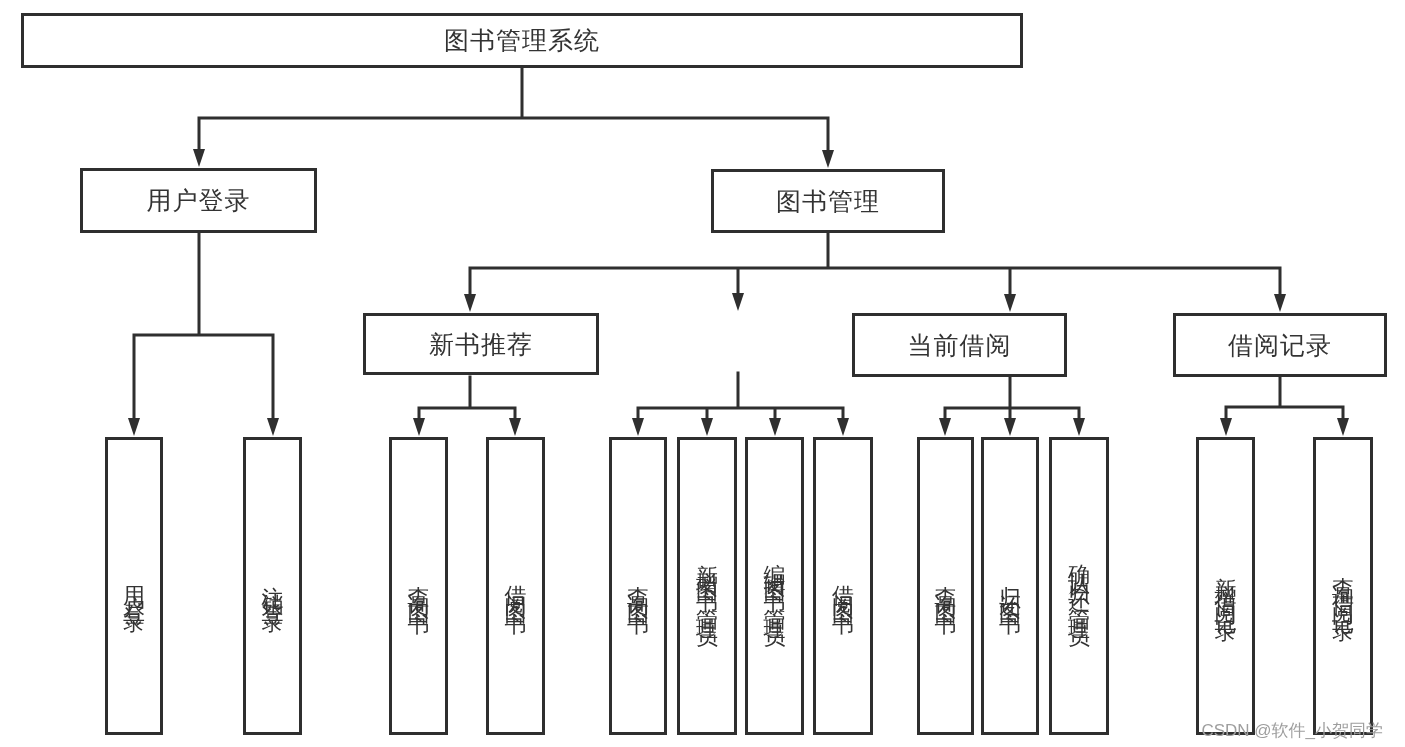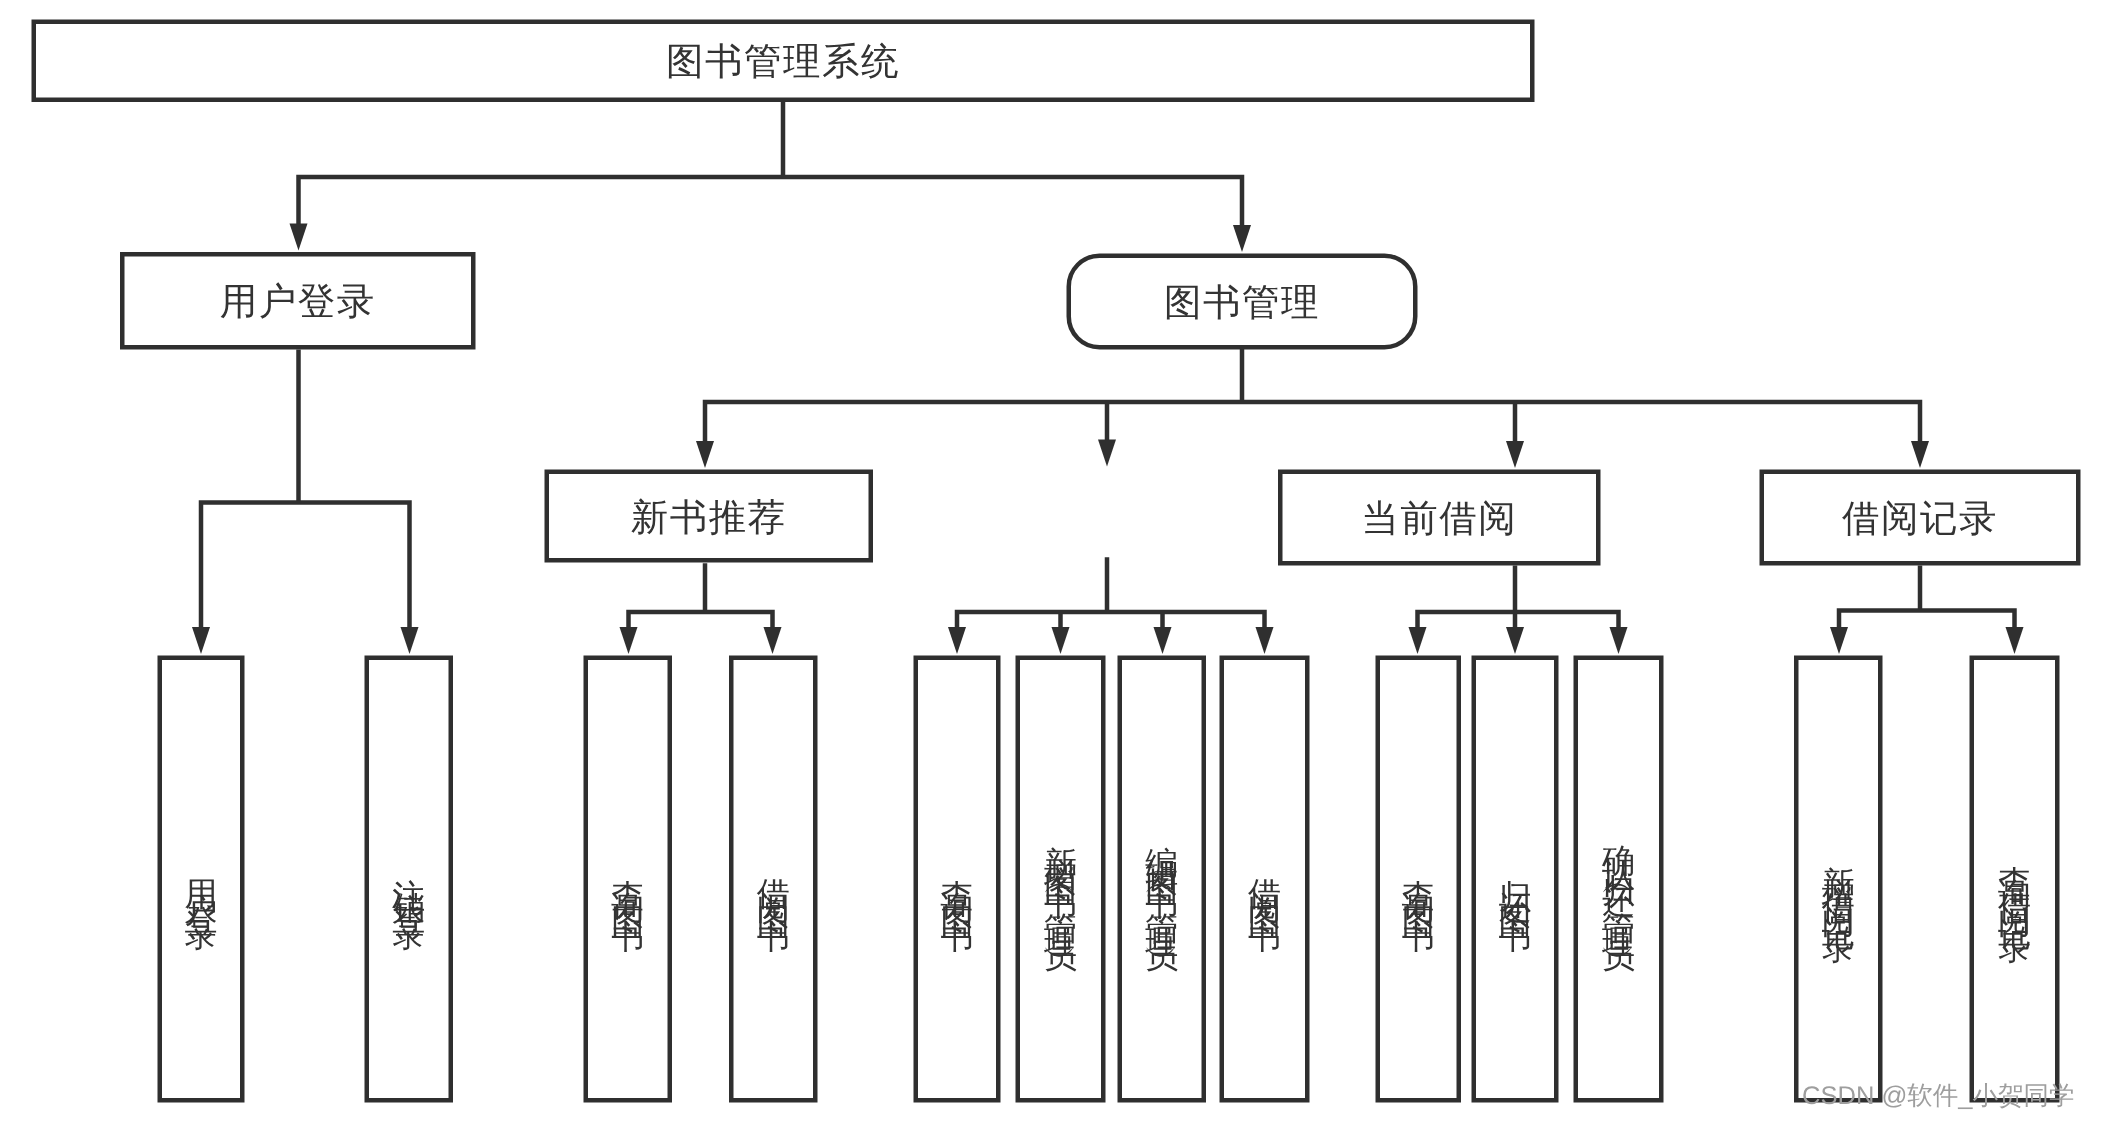--- a/index.html
+++ b/index.html
@@ -98,23 +98,23 @@
     <g>
       <path d="M1280 377 V407 M1226 407 H1343 M1226 407 V419 M1343 407 V419"></path>
       <polygon points="1220,418 1232,418 1226,436"></polygon>
       <polygon points="1337,418 1349,418 1343,436"></polygon>
     </g>
   </svg>
 
   <div class="node h-node" style="left:21px; top:13px; width:1002px; height:55px;">图书管理系统</div>
 
   <div class="node h-node" style="left:80px; top:168px; width:237px; height:65px;">用户登录</div>
-  <div class="node h-node" style="left:711px; top:169px; width:234px; height:64px;border-radius:22px;">图书管理</div>
+  <div class="node h-node" style="left:711px; top:169px; width:234px; height:64px;">图书管理</div>
 
-  <div class="node h-node" style="left:363px; top:313px; width:219px; height:62px;">新书推荐</div>
+  <div class="node h-node" style="left:363px; top:313px; width:236px; height:62px;">新书推荐</div>
   <div class="node h-node" style="left:852px; top:313px; width:215px; height:64px;">当前借阅</div>
   <div class="node h-node" style="left:1173px; top:313px; width:214px; height:64px;">借阅记录</div>
 
   <div class="node leaf" style="left:105px; top:437px; width:58px; height:298px;">用户登录</div>
   <div class="node leaf" style="left:243px; top:437px; width:59px; height:298px;">注销登录</div>
 
   <div class="node leaf" style="left:389px; top:437px; width:59px; height:298px;">查询图书</div>
   <div class="node leaf" style="left:486px; top:437px; width:59px; height:298px;">借阅图书</div>
 
   <div class="node leaf" style="left:609px; top:437px; width:58px; height:298px;">查询图书</div>

